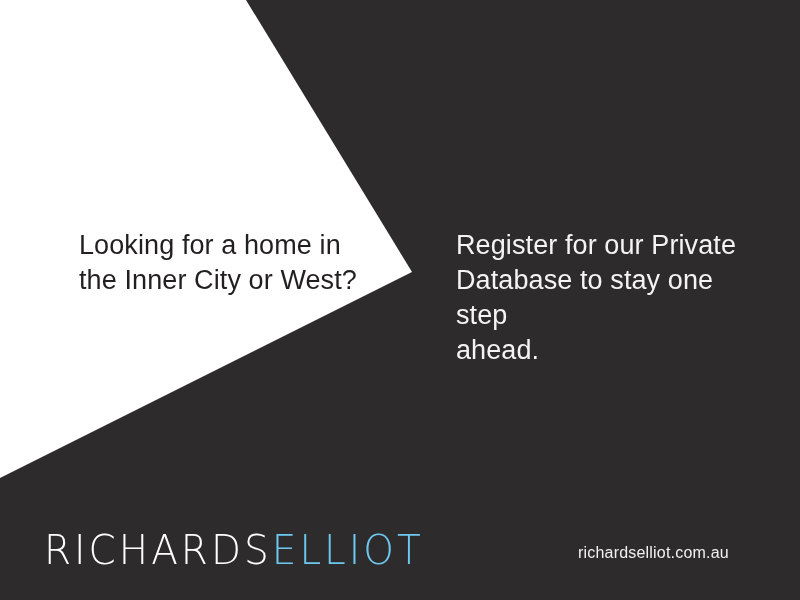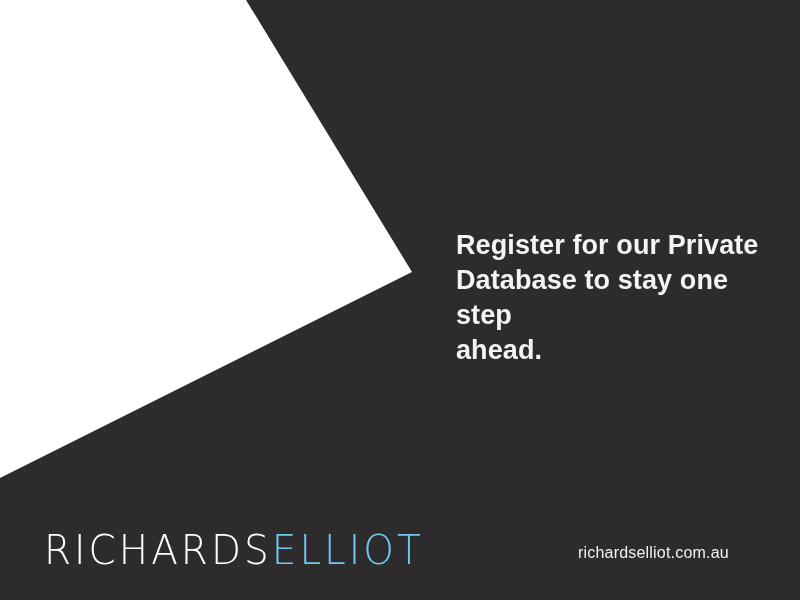--- a/index.html
+++ b/index.html
@@ -43,21 +43,20 @@
     left: 79px;
     top: 228px;
     width: 300px;
     color: #231f20;
   }
   #right-headline {
     left: 456px;
     top: 228px;
     width: 310px;
     color: #f4f4f4;
-    font-weight: bold;
   }
   #logo {
     position: absolute;
     left: 44px;
     top: 528px;
     font-family: "DejaVu Sans", sans-serif;
     font-weight: 300;
     font-size: 39px;
     line-height: 44px;
     letter-spacing: 3.0px;
@@ -81,20 +80,22 @@
 </style>
 </head>
 <body>
 
 <div id="slide">
 
   <div id="bg-dark"></div>
 
   <div id="white-wedge"></div>
 
+  <div class="headline" id="left-headline">Looking for a home in
+the Inner City or West?</div>
 
   <div class="headline" id="right-headline">Register for our Private
 Database to stay one step
 ahead.</div>
 
   <div id="logo"><span class="mark-primary">RICHARDS</span><span class="mark-secondary">ELLIOT</span></div>
 
   <div id="website">richardselliot.com.au</div>
 
 </div>

